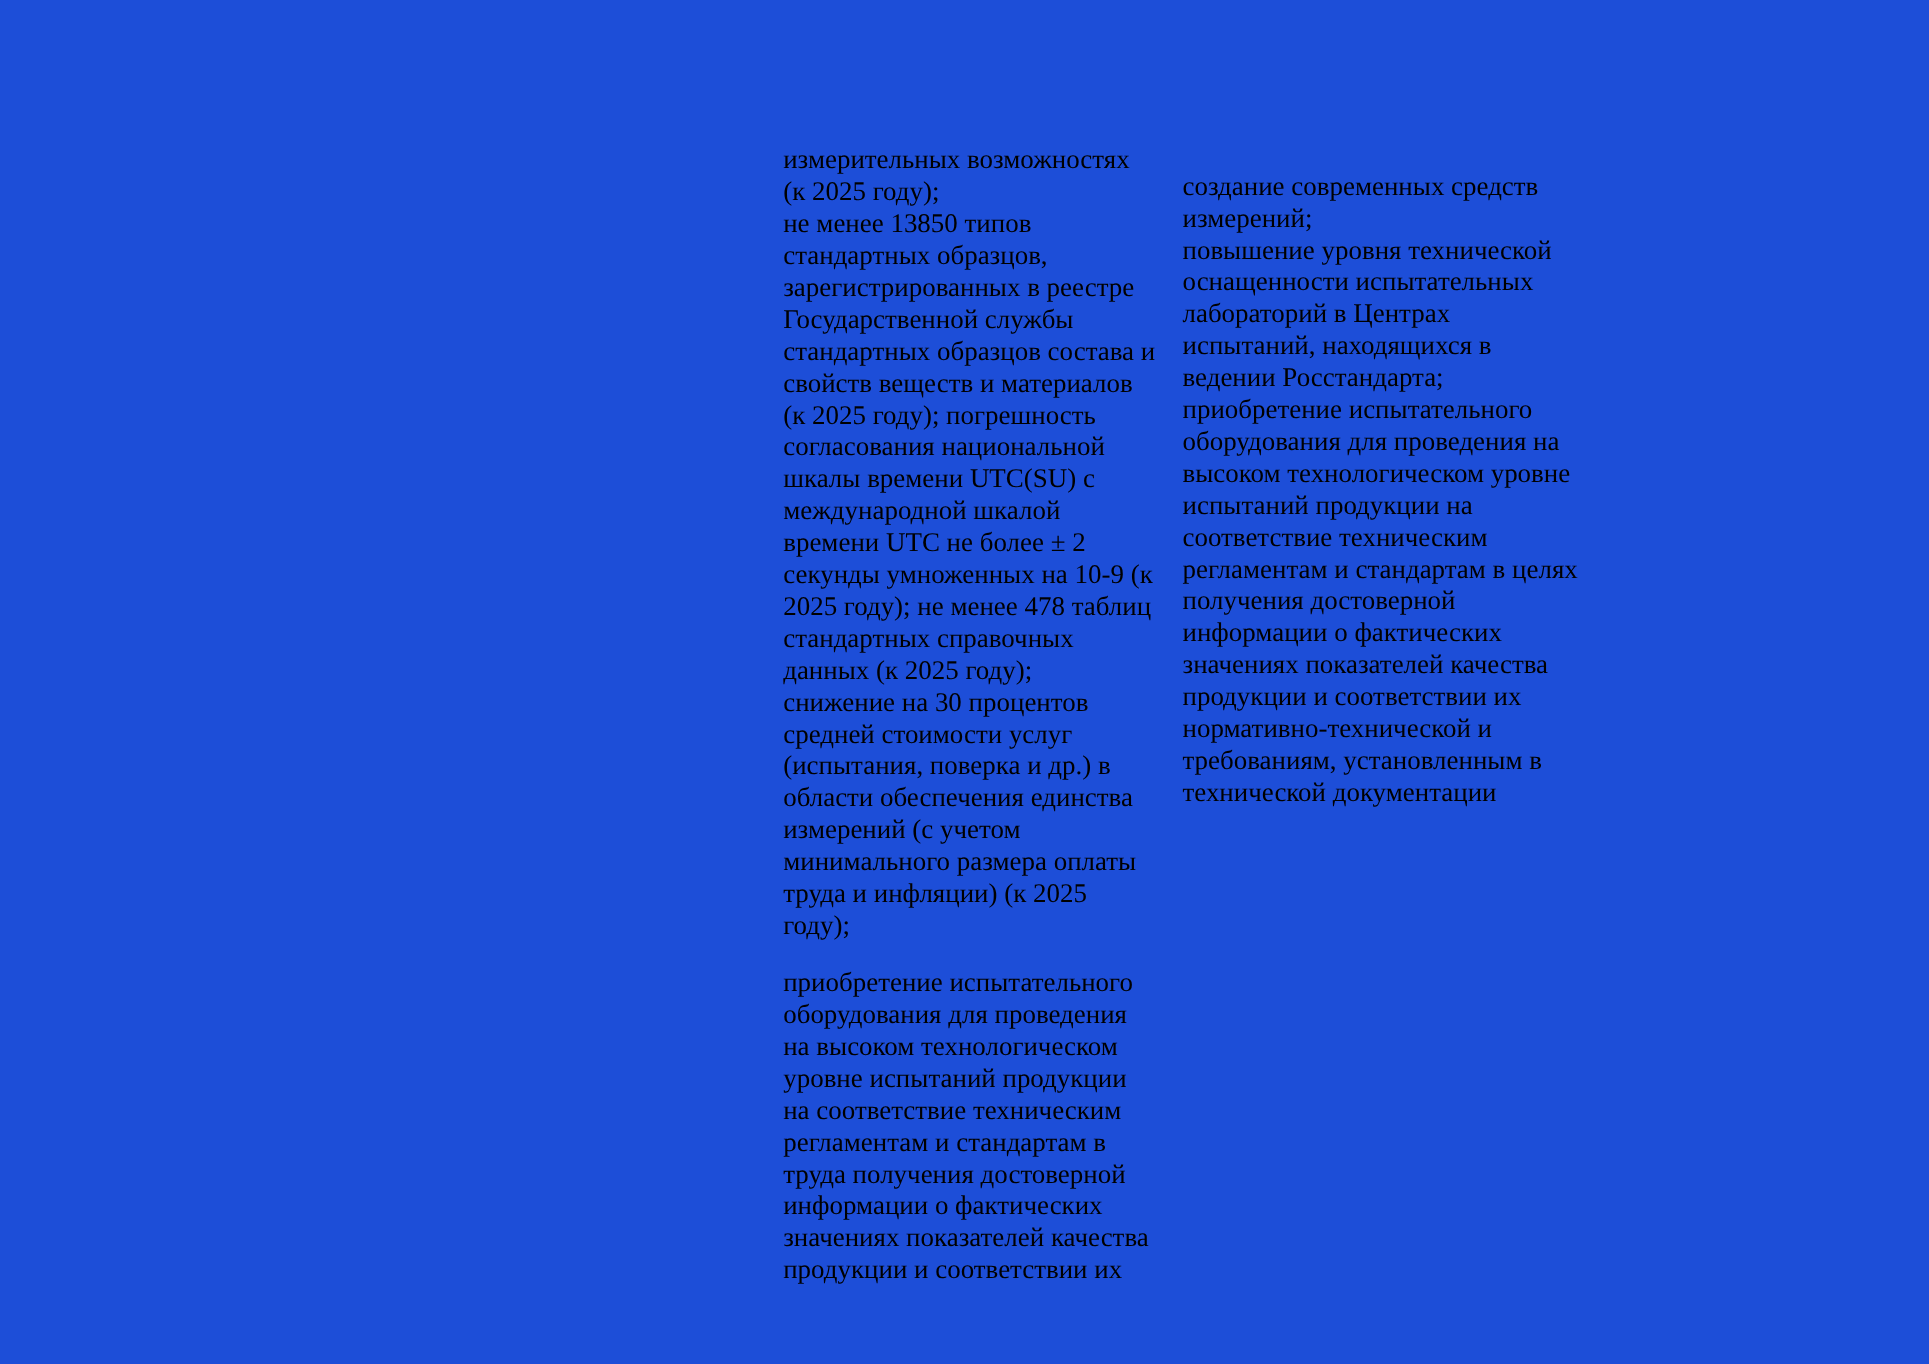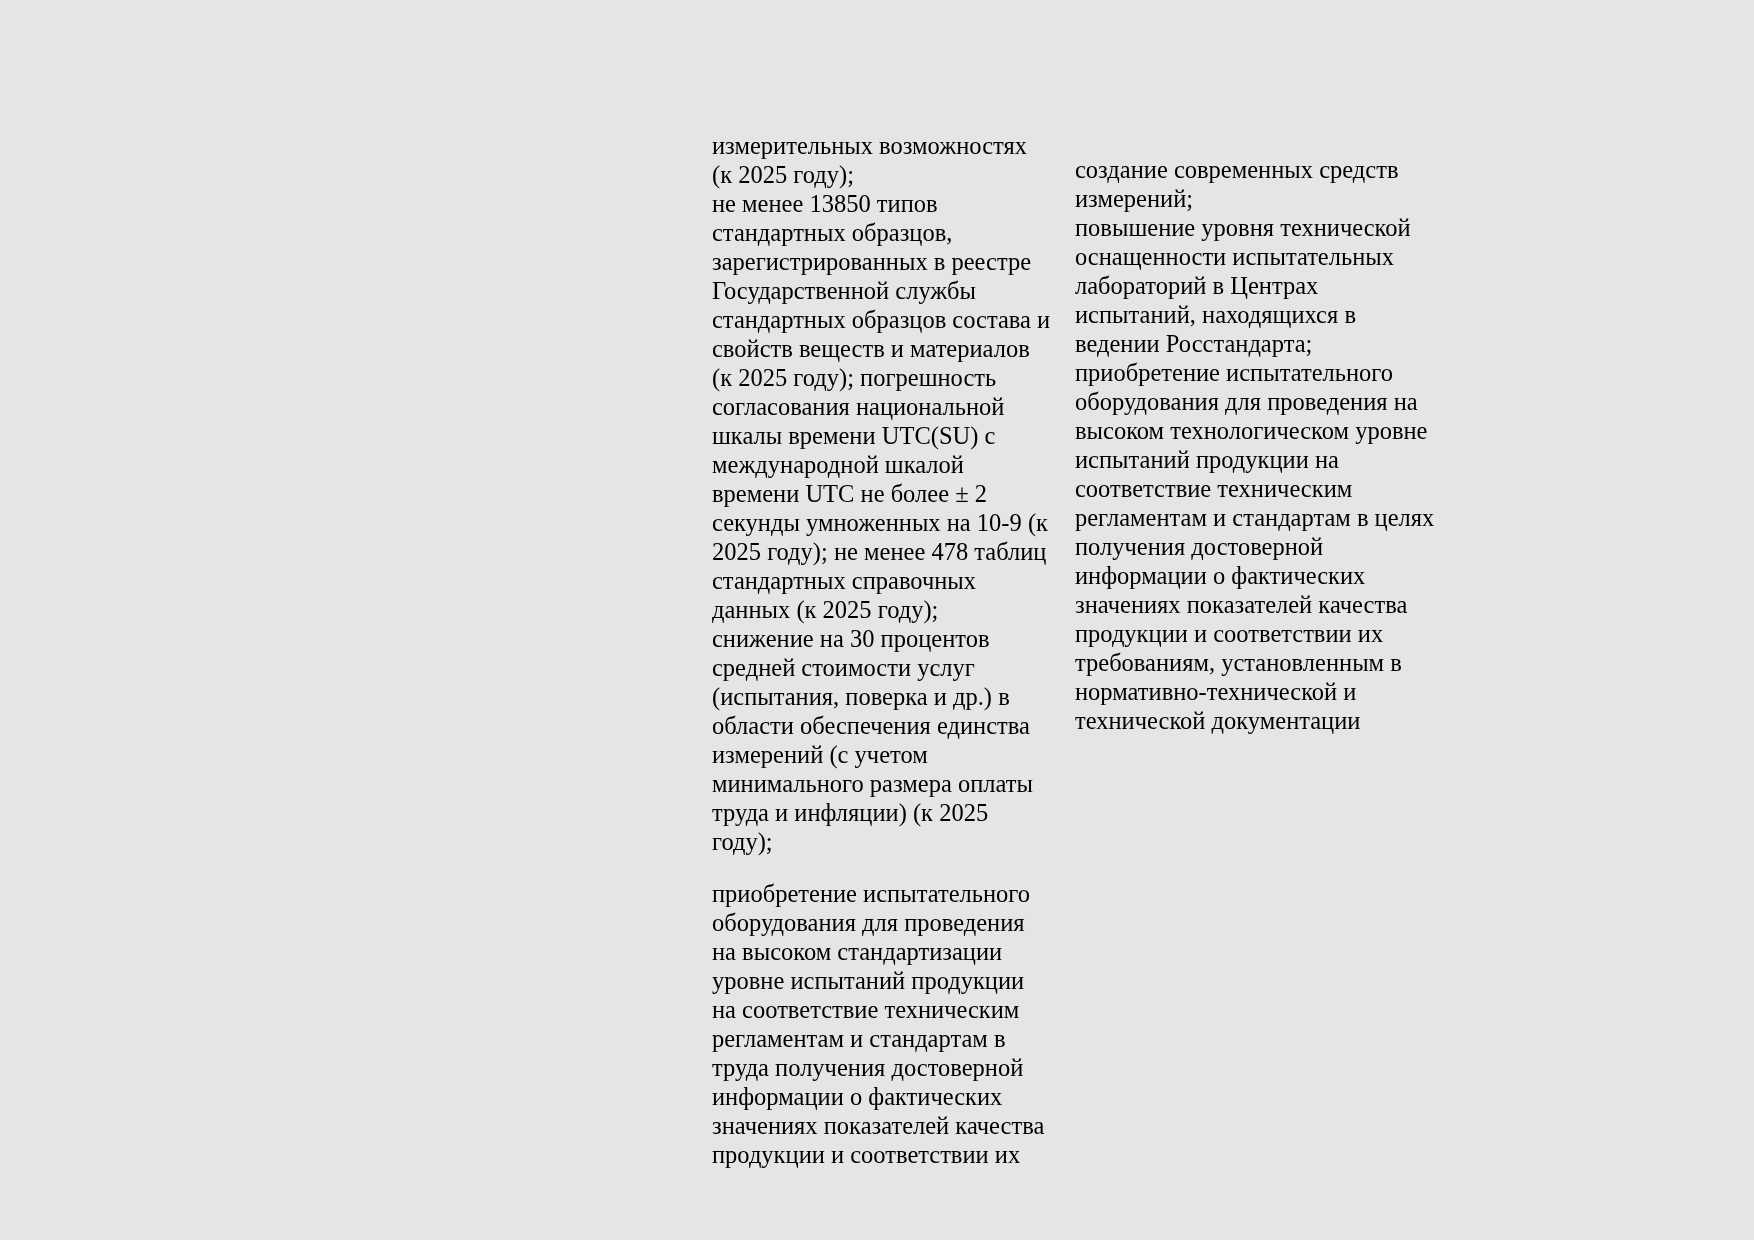--- a/index.html
+++ b/index.html
@@ -14,21 +14,21 @@
       overflow: hidden;
       font-family: "Liberation Serif", "DejaVu Serif", serif;
       color: #000000;
     }
     .page {
       position: absolute;
       left: 0;
       top: 0;
       width: 1754px;
       height: 1240px;
-      background: #e5e5e5;
+      background: #1d4ed8;
     }
     .col {
       position: absolute;
       font-size: 24.5px;
       line-height: 29px;
       white-space: nowrap;
     }
     .col-left {
       left: 712px;
       top: 131px;
@@ -83,21 +83,21 @@
     <span class="line">области обеспечения единства</span>
     <span class="line">измерений (с учетом</span>
     <span class="line">минимального размера оплаты</span>
     <span class="line">труда и инфляции) (к 2025</span>
     <span class="line">году);</span>
   </div>
 
   <div class="block-left-2">
     <span class="line">приобретение испытательного</span>
     <span class="line">оборудования для проведения</span>
-    <span class="line">на высоком стандартизации</span>
+    <span class="line">на высоком технологическом</span>
     <span class="line">уровне испытаний продукции</span>
     <span class="line">на соответствие техническим</span>
     <span class="line">регламентам и стандартам в</span>
     <span class="line">труда получения достоверной</span>
     <span class="line">информации о фактических</span>
     <span class="line">значениях показателей качества</span>
     <span class="line">продукции и соответствии их</span>
   </div>
 
   <div class="col col-right">
@@ -111,18 +111,18 @@
     <span class="line">приобретение испытательного</span>
     <span class="line">оборудования для проведения на</span>
     <span class="line">высоком технологическом уровне</span>
     <span class="line">испытаний продукции на</span>
     <span class="line">соответствие техническим</span>
     <span class="line">регламентам и стандартам в целях</span>
     <span class="line">получения достоверной</span>
     <span class="line">информации о фактических</span>
     <span class="line">значениях показателей качества</span>
     <span class="line">продукции и соответствии их</span>
+    <span class="line">нормативно-технической и</span>
     <span class="line">требованиям, установленным в</span>
-    <span class="line">нормативно-технической и</span>
     <span class="line">технической документации</span>
   </div>
 
 </div>
 
 </body></html>

